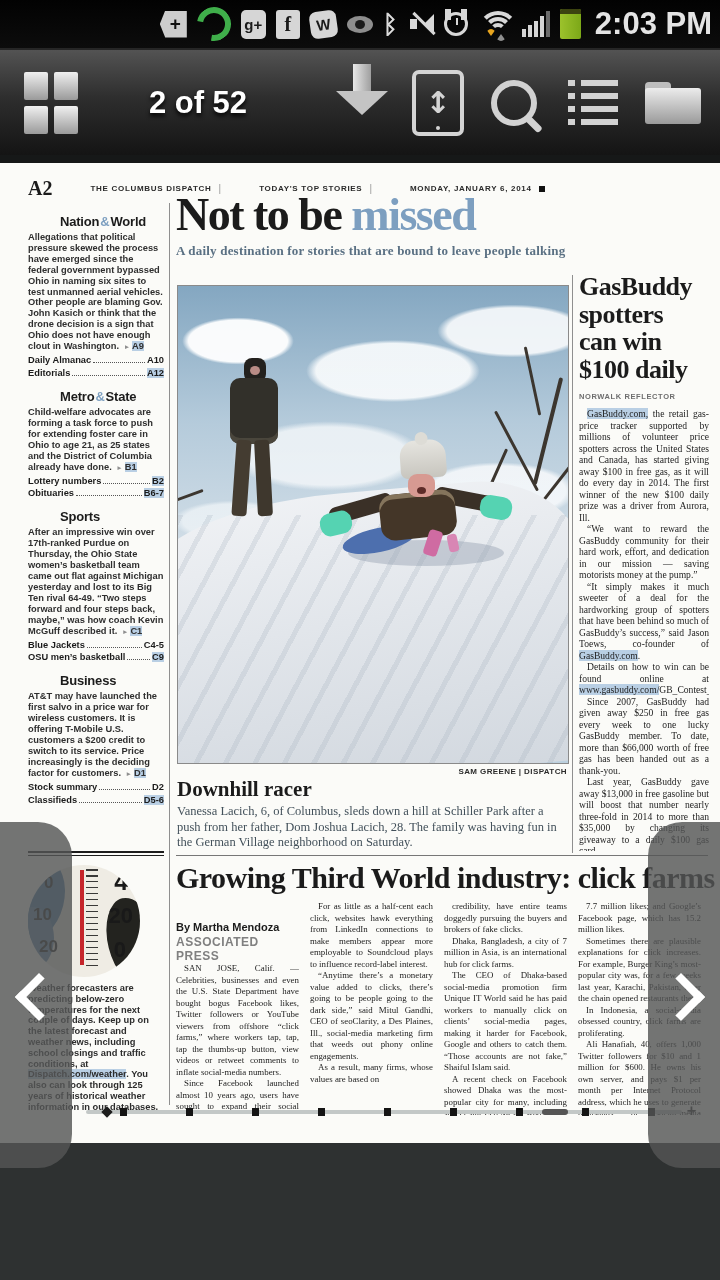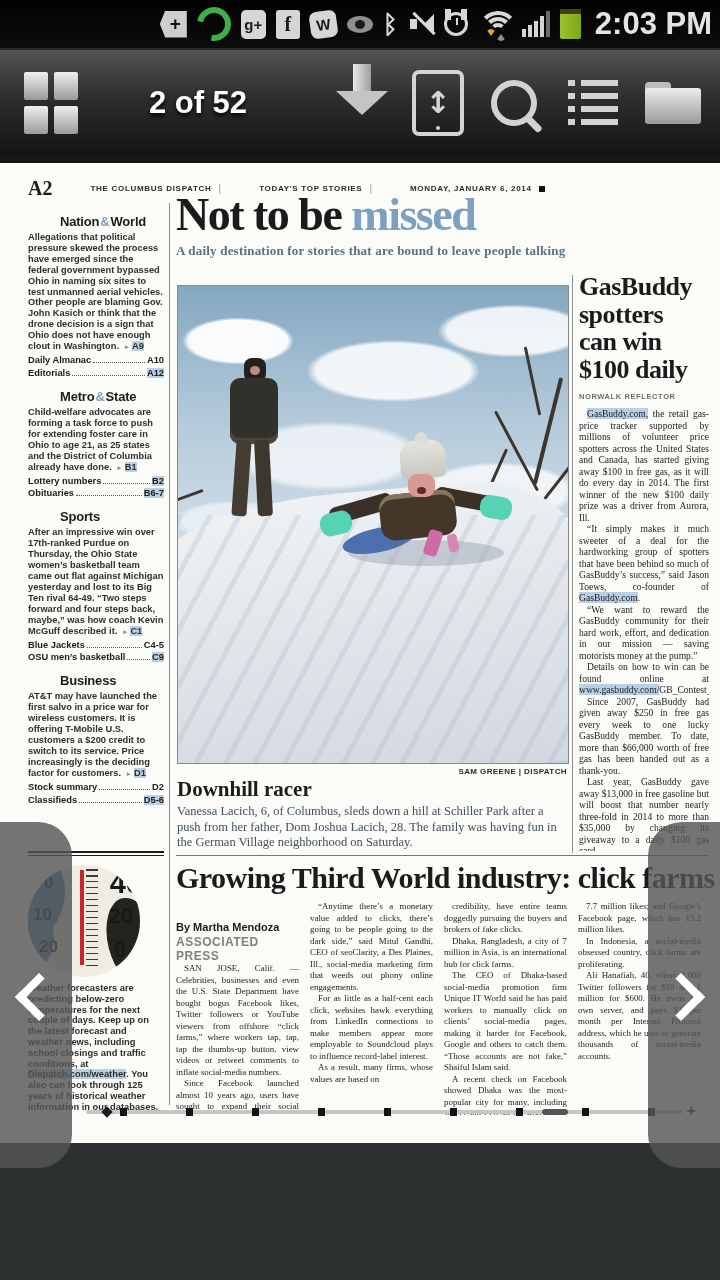--- a/index.html
+++ b/index.html
@@ -154,21 +154,21 @@
   .thermo .blu1{position:absolute;left:-20px;top:-8px;width:56px;height:84px;background:#477ca6;border-radius:50%;transform:rotate(14deg);}
   .thermo .blu2{position:absolute;left:-16px;top:42px;width:42px;height:62px;background:#5d88ad;border-radius:50%;}
   .thermo .drk{position:absolute;right:-18px;bottom:-10px;width:50px;height:90px;background:#23231f;border-radius:50%;transform:rotate(-14deg);}
   .thermo .red{position:absolute;left:52px;top:5px;bottom:12px;width:4px;background:#c5252b;}
   .thermo .ticks{position:absolute;left:58px;top:4px;bottom:6px;width:12px;opacity:.85;
     background:repeating-linear-gradient(180deg,#1a1a1a 0 1.5px,transparent 1.5px 6px);}
   .thermo .tn{position:absolute;font-weight:bold;color:#191919;}
   .tl1{left:16px;top:8px;font-size:17px;}
   .tl2{left:5px;top:40px;font-size:17px;}
   .tl3{left:11px;top:72px;font-size:17px;}
-  .tr1{right:-2px;top:2px;font-size:29px;text-align:right;}
+  .tr1{right:-2px;top:2px;font-size:25px;text-align:right;}
   .tr2{right:7px;top:38px;font-size:22px;}
   .tr3{right:14px;top:72px;font-size:22px;}
   .tp-blurb{font-size:9.3px;line-height:10.8px;font-weight:bold;color:#2d2d2d;}
   
   .nav-ov{position:absolute;top:822px;width:106px;height:346px;background:rgba(84,86,86,.82);border-radius:34px;z-index:6;}
   .nav-left{left:-34px;}
   .nav-right{right:-34px;}
   .chev{position:absolute;top:158px;width:26px;height:26px;border-left:8px solid #fff;border-bottom:8px solid #fff;}
   .nav-left .chev{left:56px;transform:rotate(45deg);}
   .nav-right .chev{right:56px;transform:rotate(225deg);}
@@ -372,50 +372,51 @@
     <div class="gb">
       <div class="gb-h">
           <div>GasBuddy</div>
           <div>spotters</div>
           <div>can win</div>
           <div>$100 daily</div>
         </div>
       <div class="gb-by">NORWALK REFLECTOR</div>
       <div>
           <p class="gb-p"><span class="hl">GasBuddy.com,</span><span> the retail gas-price tracker supported by millions of volunteer price spotters across the United States and Canada, has started giving away $100 in free gas, as it will do every day in 2014. The first winner of the new $100 daily prize was a driver from Aurora, Ill.</span></p>
+          <p class="gb-p"><span>“We want to reward the GasBuddy community for their hard work, effort, and dedication in our mission — saving motorists money at the pump.”</span></p>
           <p class="gb-p"><span>“It simply makes it much sweeter of a deal for the hardworking group of spotters that have been behind so much of GasBuddy’s success,” said Jason Toews, co-founder of </span><span class="hl">GasBuddy.com</span><span>.</span></p>
-          <p class="gb-p"><span>“We want to reward the GasBuddy community for their hard work, effort, and dedication in our mission — saving motorists money at the pump.”</span></p>
           <p class="gb-p"><span>Details on how to win can be found online at </span><span class="hl">www.gasbuddy.com/</span><span>GB_Contest_Info.aspx.</span></p>
           <p class="gb-p"><span>Since 2007, GasBuddy had given away $250 in free gas every week to one lucky GasBuddy member. To date, more than $66,000 worth of free gas has been handed out as a thank-you.</span></p>
           <p class="gb-p"><span>Last year, GasBuddy gave away $13,000 in free gasoline but will boost that number nearly three-fold in 2014 to more than $35,000 by changing its giveaway to a daily $100 gas card.</span></p>
         </div>
     </div>
 
     <div class="cf">
       <h2>Growing Third World industry: click farms</h2>
       <div class="cf-cols">
           <div class="cf-col">
             <div class="cf-byline">By Martha Mendoza</div>
             <div class="cf-org">ASSOCIATED PRESS</div>
             <p class="cf-p">SAN JOSE, Calif. — Celebrities, businesses and even the U.S. State Department have bought bogus Facebook likes, Twitter followers or YouTube viewers from offshore “click farms,” where workers tap, tap, tap the thumbs-up button, view videos or retweet comments to inflate social-media numbers.</p>
             <p class="cf-p">Since Facebook launched almost 10 years ago, users have sought to expand their social networks for financial gain, bragging rights and professional clout. And social-media companies cite the levels of engagement to tout their value.</p>
           </div>
           <div class="cf-col">
+            <p class="cf-p">For as little as a half-cent each click, websites hawk everything from LinkedIn connections to make members appear more employable to Soundcloud plays to influence record-label interest.</p>
             <p class="cf-p">“Anytime there’s a monetary value added to clicks, there’s going to be people going to the dark side,” said Mitul Gandhi, CEO of seoClarity, a Des Plaines, Ill., social-media marketing firm that weeds out phony online engagements.</p>
-            <p class="cf-p">For as little as a half-cent each click, websites hawk everything from LinkedIn connections to make members appear more employable to Soundcloud plays to influence record-label interest.</p>
             <p class="cf-p">As a result, many firms, whose values are based on</p>
           </div>
           <div class="cf-col">
             <p class="cf-p">credibility, have entire teams doggedly pursuing the buyers and brokers of fake clicks.</p>
             <p class="cf-p">Dhaka, Bangladesh, a city of 7 million in Asia, is an international hub for click farms.</p>
             <p class="cf-p">The CEO of Dhaka-based social-media promotion firm Unique IT World said he has paid workers to manually click on clients’ social-media pages, making it harder for Facebook, Google and others to catch them. “Those accounts are not fake,” Shaiful Islam said.</p>
             <p class="cf-p">A recent check on Facebook showed Dhaka was the most-popular city for many, including soccer star Leo Messi, who has 51 million likes; Facebook’s own security page, which has</p>
           </div>
           <div class="cf-col">
             <p class="cf-p">7.7 million likes; and Google’s Facebook page, which has 15.2 million likes.</p>
+            <p class="cf-p">Sometimes there are plausible explanations for click increases. For example, Burger King’s most-popular city was, for a few weeks last year, Karachi, Pakistan, after the chain opened restaurants there.</p>
             <p class="cf-p">In Indonesia, a social-media obsessed country, click farms are proliferating.</p>
             <p class="cf-p">Ali Hanafiah, 40, offers 1,000 Twitter followers for $10 and 1 million for $600. He owns his own server, and pays $1 per month per Internet Protocol address, which he uses to generate thousands of social-media accounts.</p>
           </div>
         </div>
     </div>
 
     <div class="tp">
       <div class="thermo">
         <div class="blu1"></div>
         <div class="blu2"></div>

